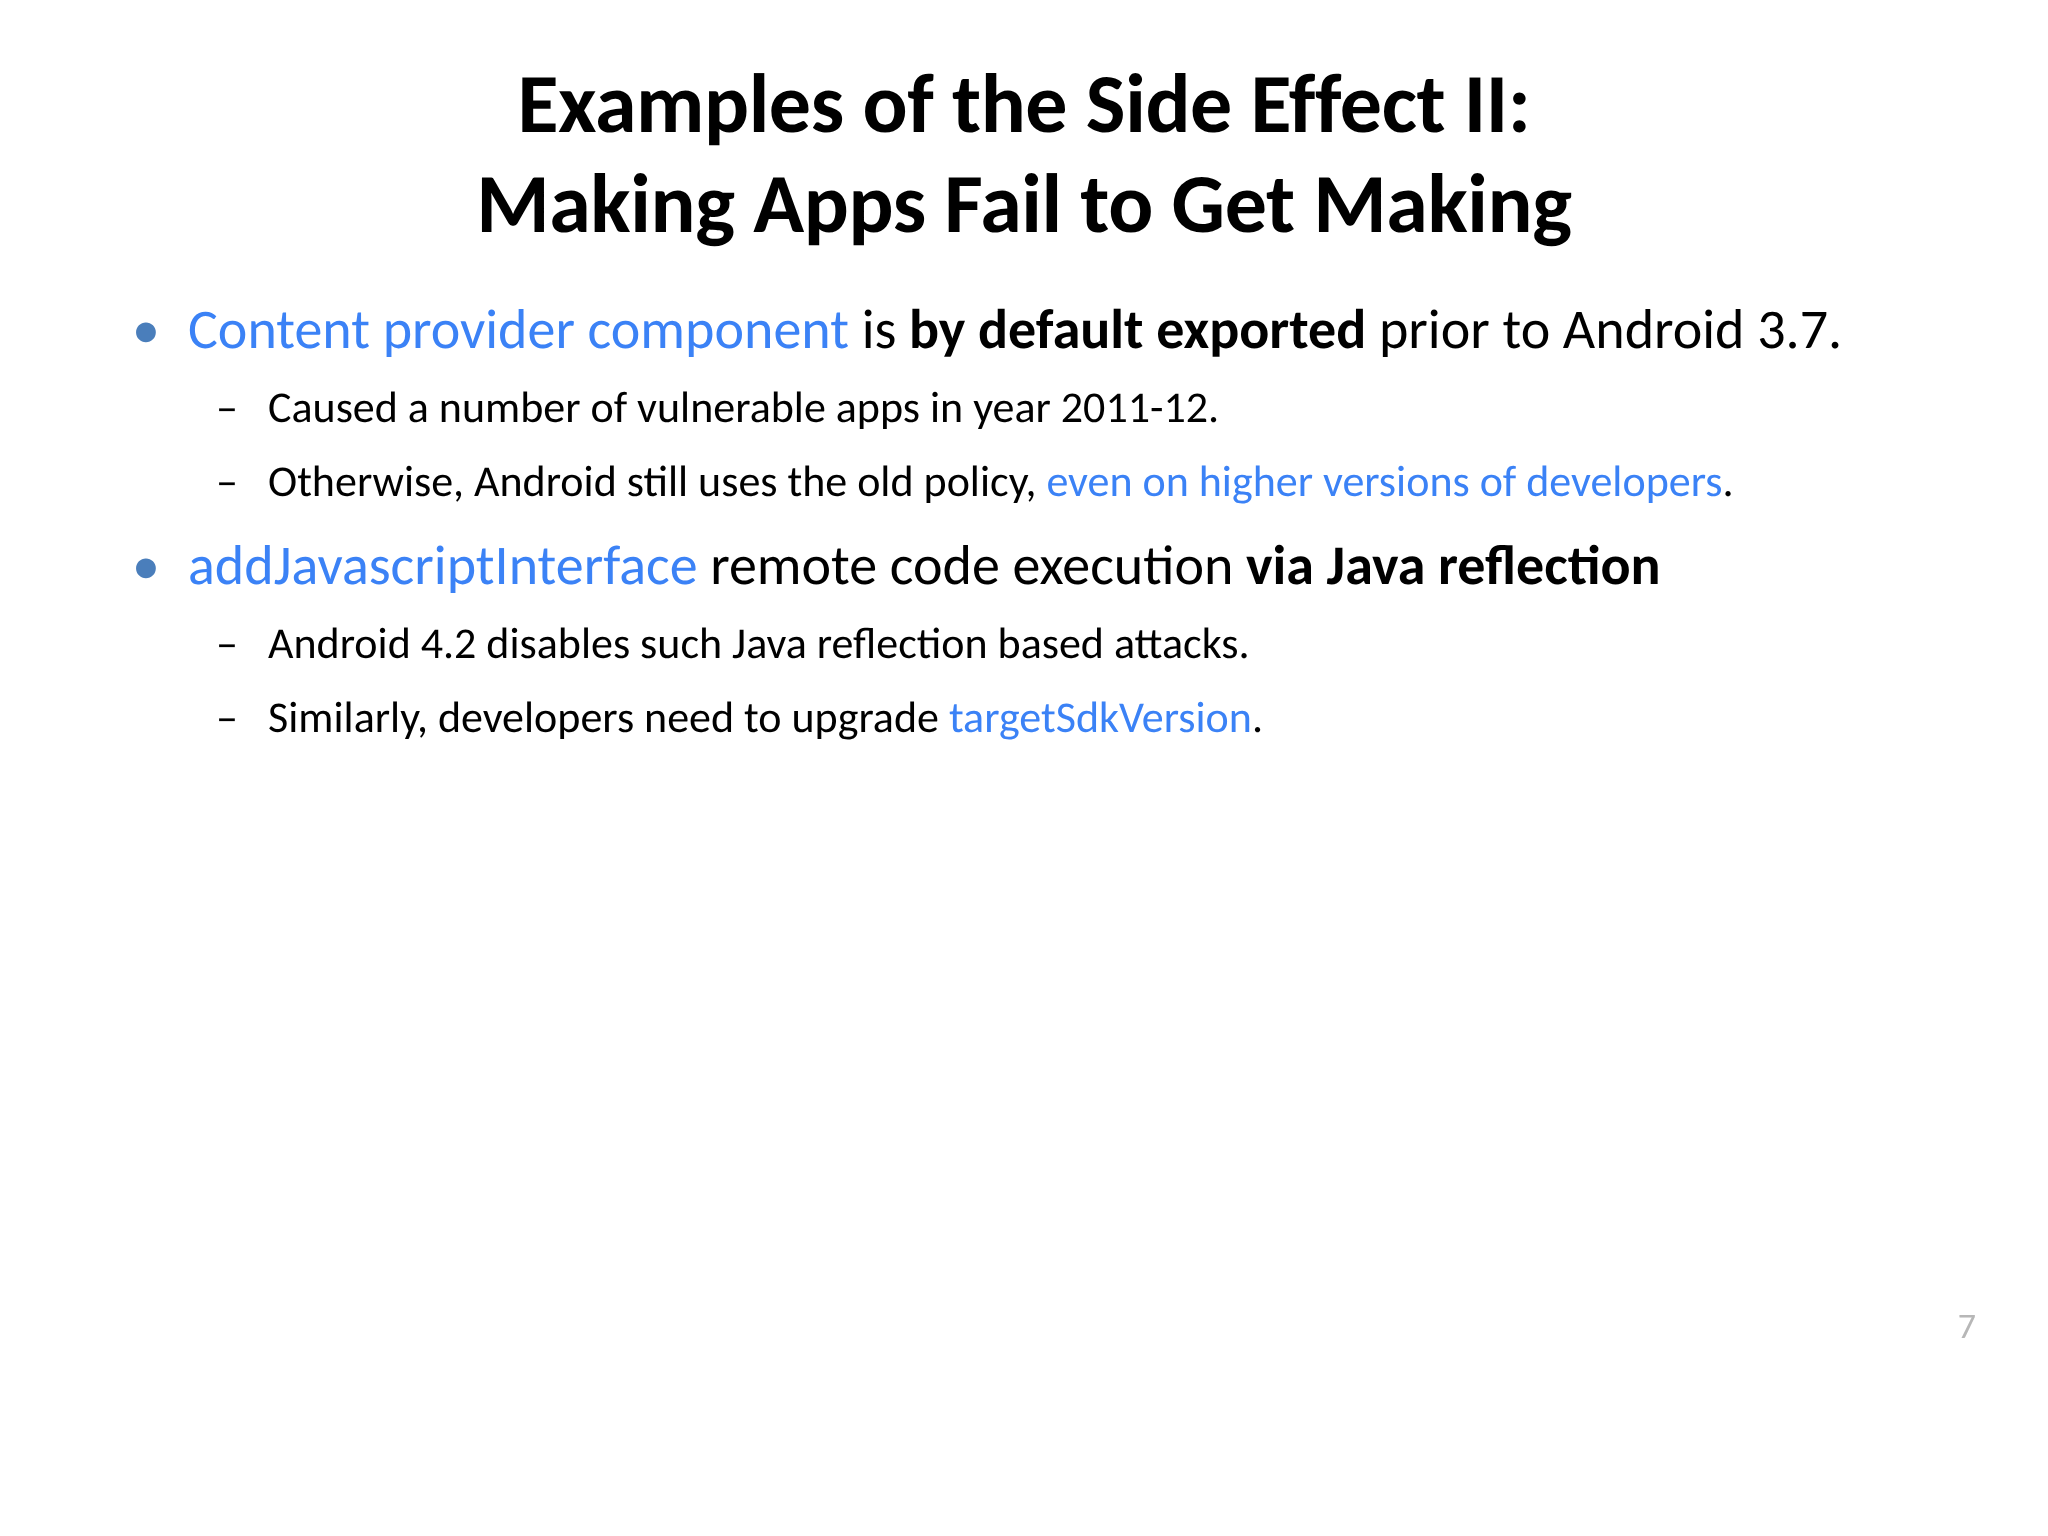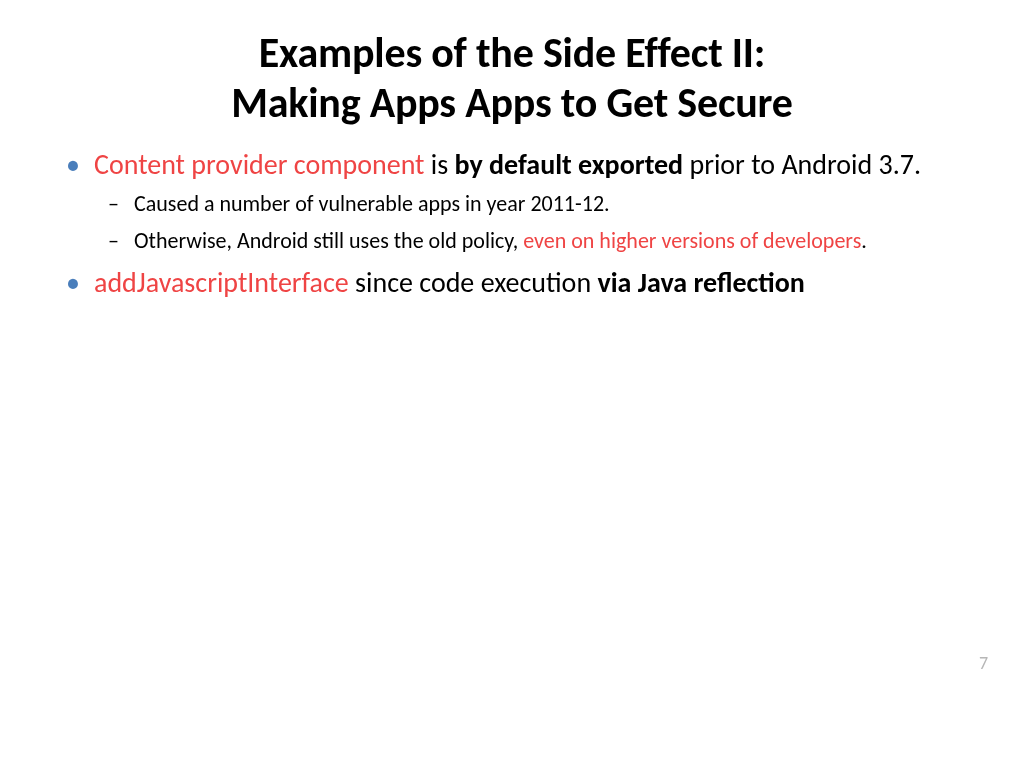--- a/index.html
+++ b/index.html
@@ -60,45 +60,48 @@
     position: relative;
     margin: 0 0 8px 0;
   }
   ul.level2 > li::before {
     content: "–";
     position: absolute;
     left: -26px;
     top: 0;
     color: #000;
   }
-  .link { color: #ef4444; text-align: right; }
+  .link { color: #3b82f6; text-align: right; }
   .bold { font-weight: 700; }
   .pagenum {
     position: absolute;
     right: 36px;
     bottom: 18px;
     color: #b7b7b7;
     font-size: 18px;
   }
 </style>
 </head>
 <body>
 
 <div class="slide">
 
   <h1 class="title">
     <span>Examples of the Side Effect II:</span><br>
-    <span>Making Apps Apps to Get Secure</span>
+    <span>Making Apps Fail to Get Making</span>
   </h1>
 
   <div class="body">
     <ul class="level1">
         <li><span class="link">Content provider component</span><span> is </span><span class="bold">by default exported</span><span> prior to Android 3.7.</span><ul class="level2">
             <li><span>Caused a number of vulnerable apps in year 2011-12.</span></li>
             <li><span>Otherwise, Android still uses the old policy, </span><span class="link">even on higher versions of developers</span><span>.</span></li>
           </ul></li>
-        <li><span class="link">addJavascriptInterface</span><span> since code execution </span><span class="bold">via Java reflection</span></li>
+        <li><span class="link">addJavascriptInterface</span><span> remote code execution </span><span class="bold">via Java reflection</span><ul class="level2">
+            <li><span>Android 4.2 disables such Java reflection based attacks.</span></li>
+            <li><span>Similarly, developers need to upgrade </span><span class="link">targetSdkVersion</span><span>.</span></li>
+          </ul></li>
       </ul>
   </div>
 
   <div class="pagenum">7</div>
 
 </div>
 
 </body></html>

